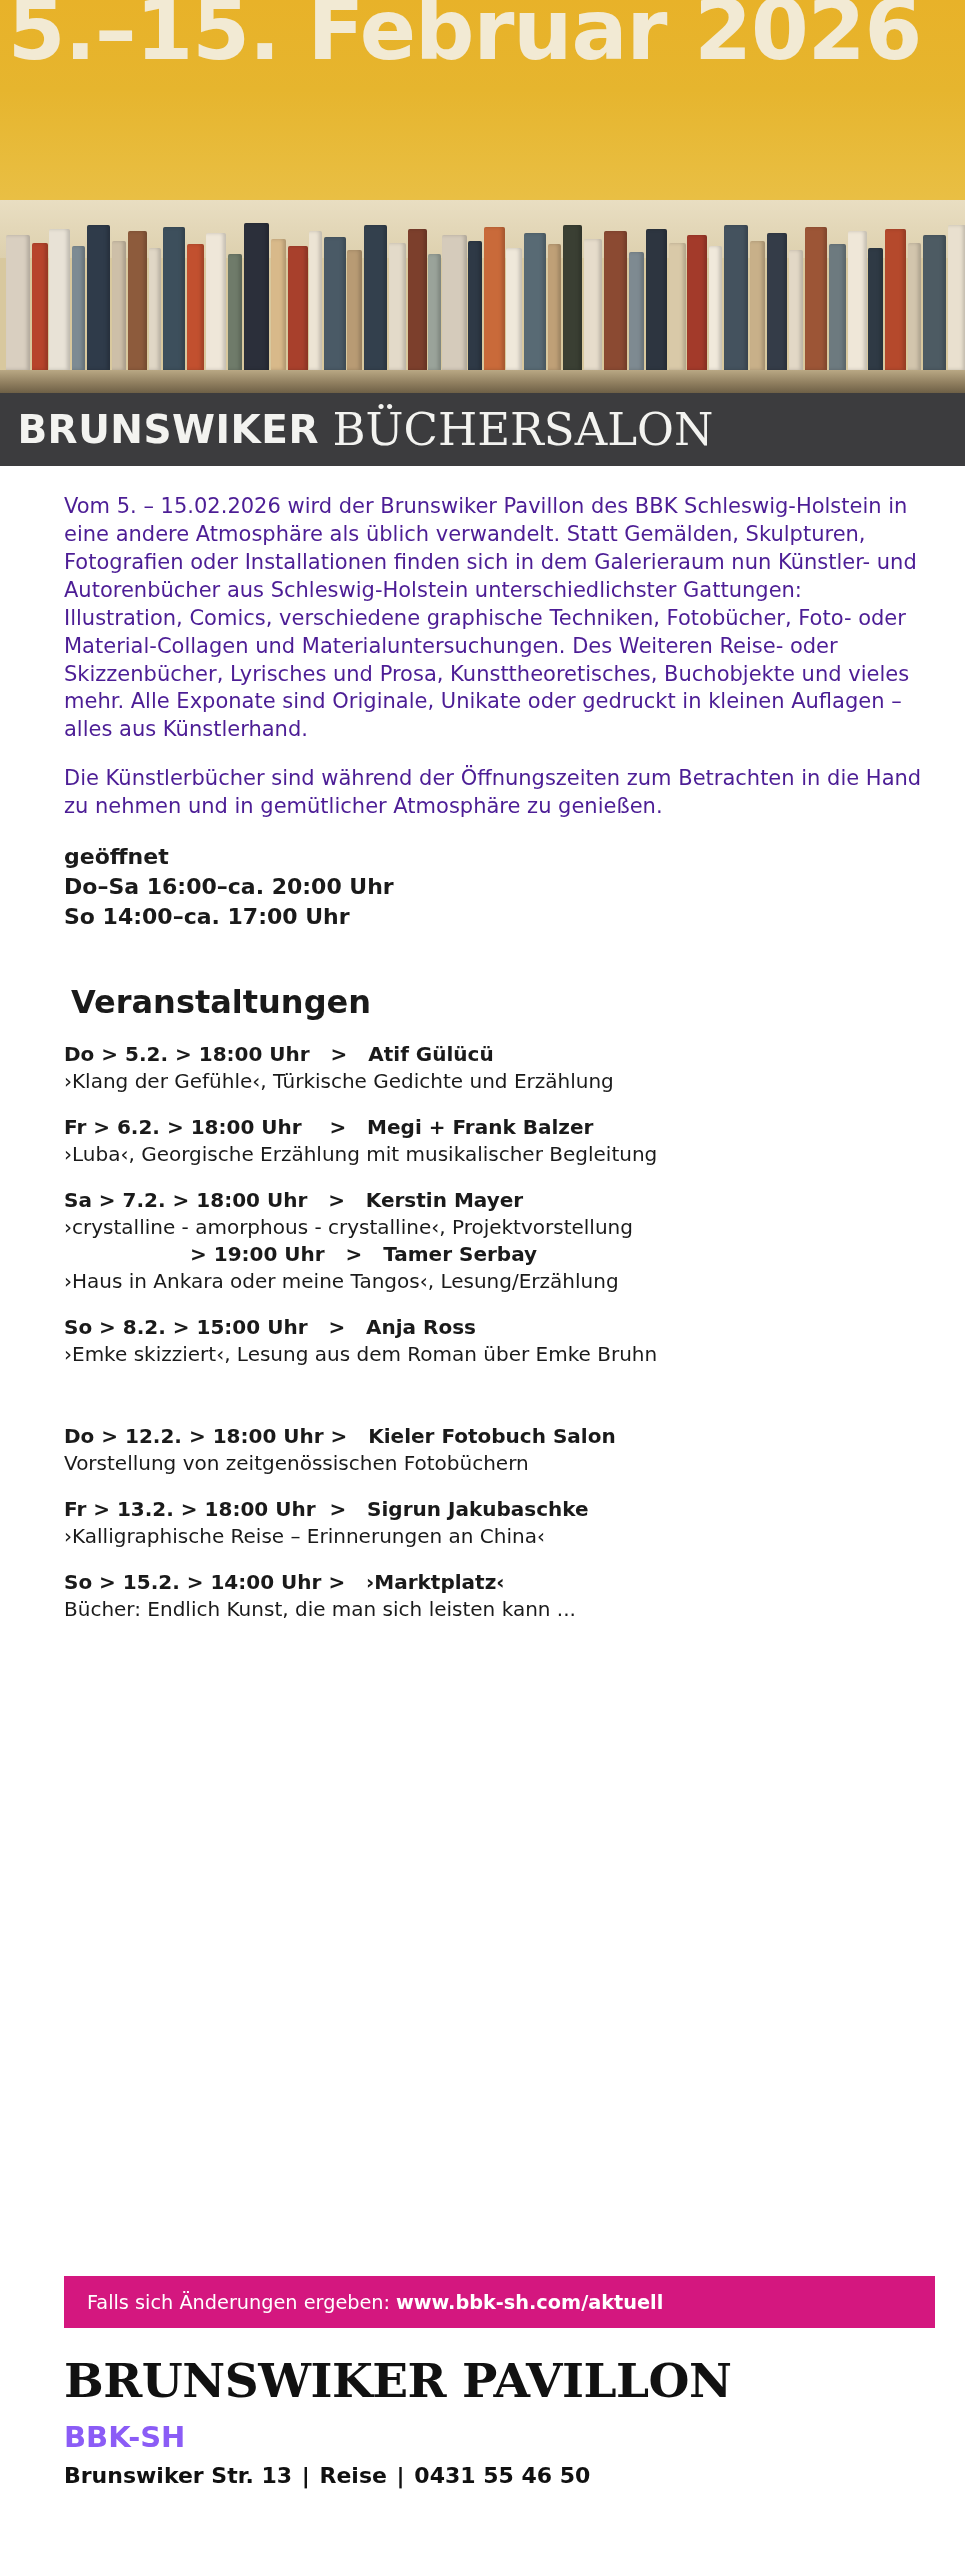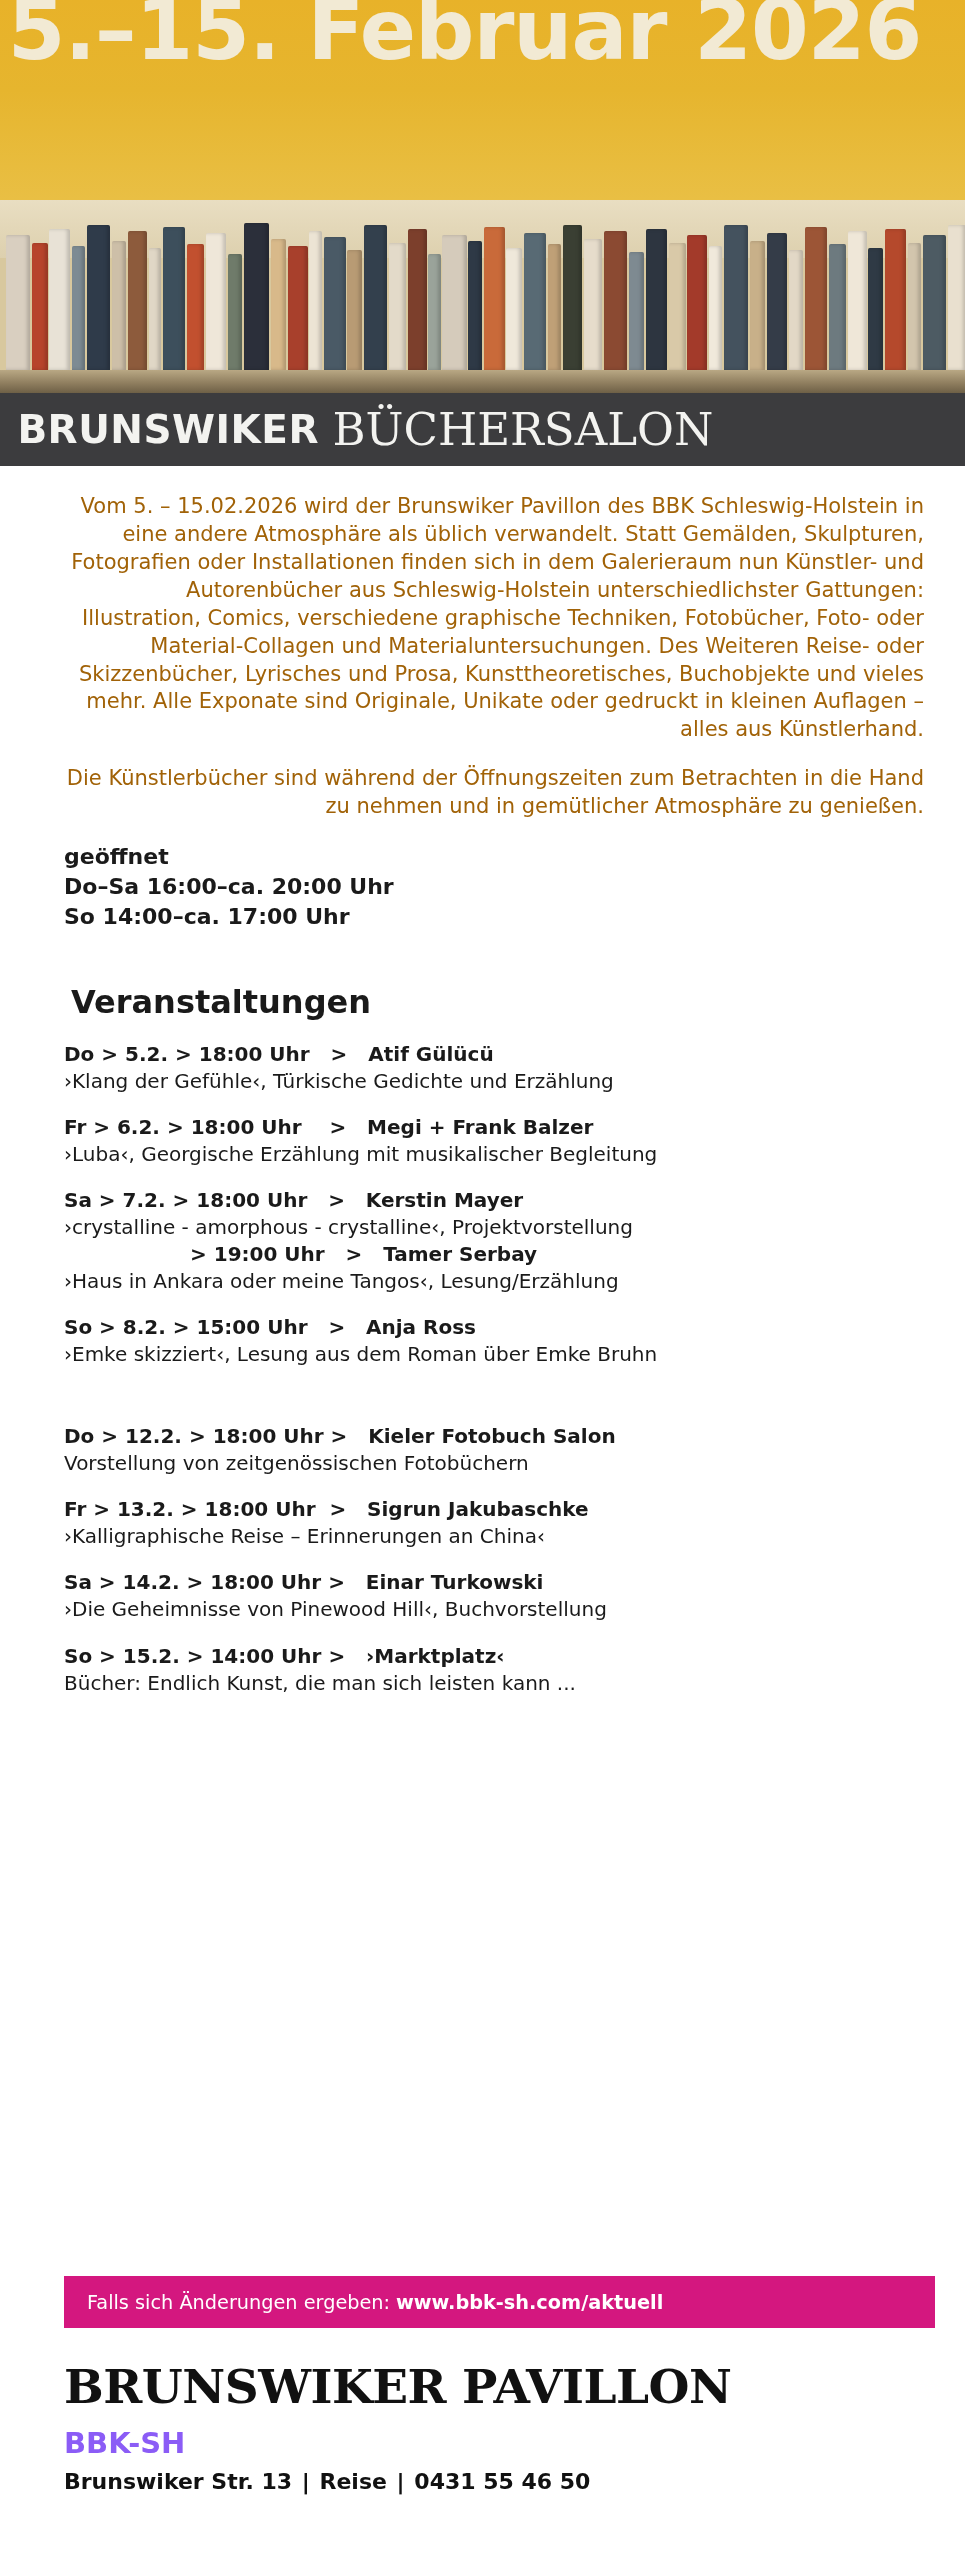--- a/index.html
+++ b/index.html
@@ -117,22 +117,22 @@
 
   
   .content {
     padding: 27px 41px 0 64px;
     box-sizing: border-box;
   }
   p.para {
     margin: 0 0 21px 0;
     font-size: 21px;
     line-height: 1.33;
-    color: #a16207;
-    text-align: right;
+    color: #4c1d95;
+    text-align: left;
     max-width: 860px;
   }
 
   
   .hours {
     margin: 15.5px 0 0 0;
     padding-right: 126px;
   }
   .hours .h-title {
     font-weight: bold;
@@ -197,21 +197,20 @@
   .note-bar b {
     margin-left: 5.8px;
   }
 
   
   .footer {
     position: absolute;
     left: 64px;
     top: 2357px;
     width: 879px;
-    margin-top: 6px;
   }
   .footer-logo {
     font-family: "DejaVu Serif", serif;
     font-weight: bold;
     font-size: 47px;
     letter-spacing: -0.5px;
     color: #111111;
     line-height: 1;
   }
   .footer-org {
@@ -337,24 +336,20 @@
       <div id="events-group-2">
           <div class="event">
             <div class="event-line1">Do &gt; 12.2. &gt; 18:00 Uhr &gt;   Kieler Fotobuch Salon</div>
             <div class="event-line2">Vorstellung von zeitgenössischen Fotobüchern</div>
           </div>
           <div class="event">
             <div class="event-line1">Fr &gt; 13.2. &gt; 18:00 Uhr  &gt;   Sigrun Jakubaschke</div>
             <div class="event-line2">›Kalligraphische Reise – Erinnerungen an China‹</div>
           </div>
           <div class="event">
-            <div class="event-line1">Sa &gt; 14.2. &gt; 18:00 Uhr &gt;   Einar Turkowski</div>
-            <div class="event-line2">›Die Geheimnisse von Pinewood Hill‹, Buchvorstellung</div>
-          </div>
-          <div class="event">
             <div class="event-line1">So &gt; 15.2. &gt; 14:00 Uhr &gt;   ›Marktplatz‹</div>
             <div class="event-line2">Bücher: Endlich Kunst, die man sich leisten kann ...</div>
           </div>
         </div>
     </div>
 
   </div>
 
   <div class="note-bar">
     <span>Falls sich Änderungen ergeben:</span>

